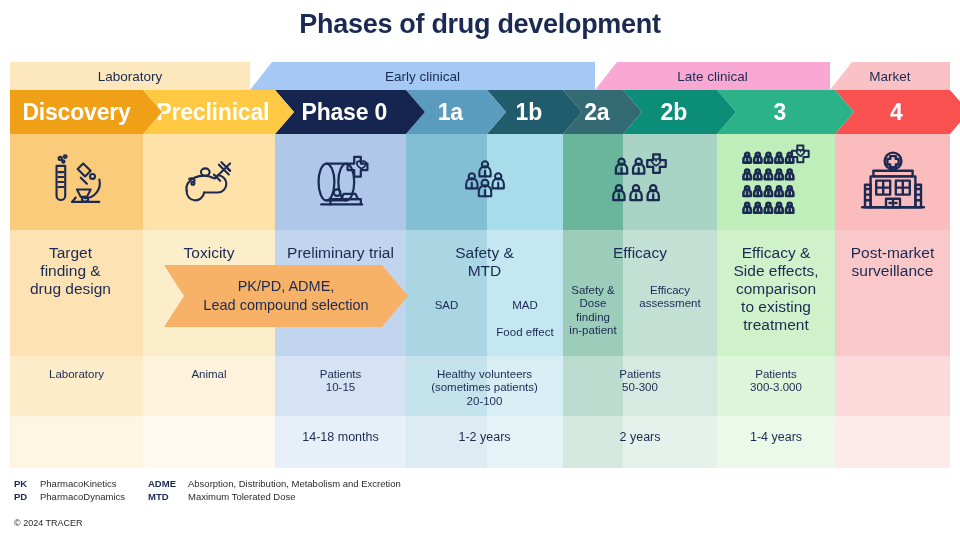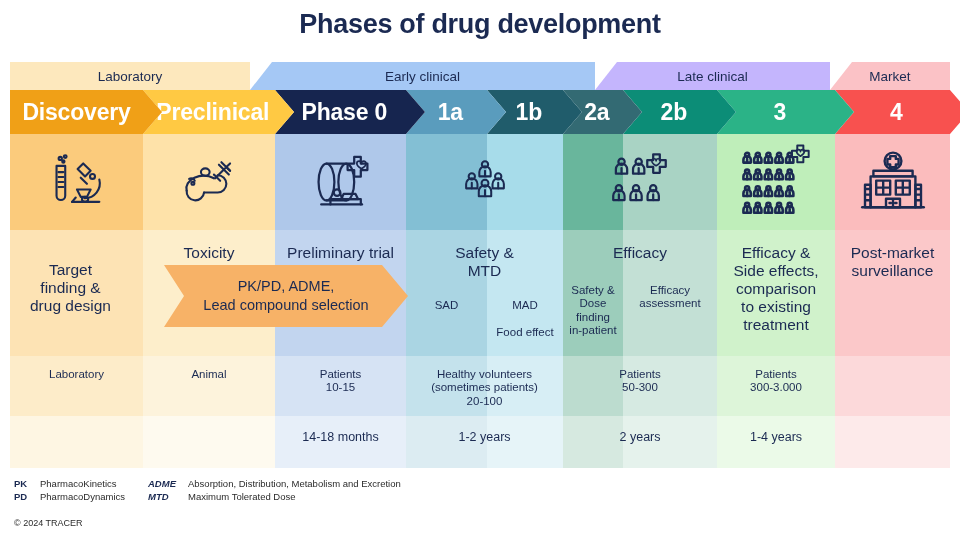--- a/index.html
+++ b/index.html
@@ -68,40 +68,40 @@
   }
 
   
   .footer { position:absolute; left:0; top:470px; width:960px; height:68px; background:#fff; }
   .abbr { position:absolute; font-size:9.5px; color:#2b2b2b; font-family:"Liberation Sans", sans-serif; }
   .legendL { left: 14px; top: 8px; }
   .legendR { left: 148px; top: 8px; }
   .abbr-row { display:flex; margin-bottom:2px; }
   .abbr-key { font-weight:bold; color:#1b2a52; }
   .legendL .abbr-key { width: 26px; }
-  .legendR .abbr-key { width: 40px; font-style: italic; }
+  .legendR .abbr-key { width: 40px; }
   .copyright { position:absolute; left:14px; top:48px; font-size:9px; color:#2b2b2b; }
 </style>
 </head>
 <body>
 
 <div id="root">
 
   <div class="title">Phases of drug development</div>
 
   <div class="stage">
 
     <div class="bandrow" id="bandrow">
         <div class="band" style="left: 0px; width: 240px; background: rgb(253, 232, 189);">
           <div class="blabel">Laboratory</div>
         </div>
         <div class="band" style="left: 240px; width: 345px; background: rgb(165, 200, 245); clip-path: polygon(22px 0px, 100% 0px, 100% 100%, 0px 100%);">
           <div class="blabel">Early clinical</div>
         </div>
-        <div class="band" style="left: 585px; width: 235px; background: #c4b5fd; clip-path: polygon(22px 0px, 100% 0px, 100% 100%, 0px 100%);">
+        <div class="band" style="left: 585px; width: 235px; background: #f9a8d4; clip-path: polygon(22px 0px, 100% 0px, 100% 100%, 0px 100%);">
           <div class="blabel">Late clinical</div>
         </div>
         <div class="band" style="left: 820px; width: 120px; background: rgb(251, 194, 198); clip-path: polygon(22px 0px, 100% 0px, 100% 100%, 0px 100%);">
           <div class="blabel">Market</div>
         </div>
       </div>
 
     <div class="colrow" id="colrow">
         <div class="col" style="left: 0px; width: 133px; top: 0px; height: 96px; background: rgb(251, 203, 124);"></div>
         <div class="col" style="left: 0px; width: 133px; top: 96px; height: 198px; background: rgb(253, 227, 180);"></div>
@@ -332,21 +332,21 @@
             <path d="M26 48 h20 v20 h-20 z M36 48 v20 M26 58 h20"></path>
             <path d="M54 48 h20 v20 h-20 z M64 48 v20 M54 58 h20"></path>
             <path d="M40 74 h20 v12 h-20 z M50 74 v12"></path>
             <path d="M45 80 h2 M53 80 h2"></path>
             <path d="M6 86 h88"></path>
           </svg>
         </div>
       </div>
 
     <div id="headings" style="position: absolute; left: 0px; top: 72px; width: 940px; height: 334px;">
-        <div class="cell c-head" style="position: absolute; left: 0px; width: 121px; top: 127px; white-space: pre-line; padding: 0px 3px; z-index: 6;">Target
+        <div class="cell c-head" style="position: absolute; left: 0px; width: 121px; top: 110px; white-space: pre-line; padding: 0px 3px; z-index: 6;">Target
 finding &amp;
 drug design</div>
         <div class="cell c-head" style="position: absolute; left: 133px; width: 132px; top: 110px; white-space: pre-line; padding: 0px 3px; z-index: 6;">Toxicity</div>
         <div class="cell c-head" style="position: absolute; left: 265px; width: 131px; top: 110px; white-space: pre-line; padding: 0px 3px; z-index: 6;">Preliminary trial</div>
         <div class="cell c-head" style="position: absolute; left: 396px; width: 157px; top: 110px; white-space: pre-line; padding: 0px 3px; z-index: 6;">Safety &amp;
 MTD</div>
         <div class="cell c-head" style="position: absolute; left: 553px; width: 154px; top: 110px; white-space: pre-line; padding: 0px 3px; z-index: 6;">Efficacy</div>
         <div class="cell c-head" style="position: absolute; left: 825px; width: 115px; top: 110px; white-space: pre-line; padding: 0px 3px; z-index: 6;">Post-market
 surveillance</div>
         <div class="cell c-head" style="position: absolute; left: 707px; width: 118px; top: 110px; white-space: pre-line; padding: 0px 3px; z-index: 6;">Efficacy &amp;

